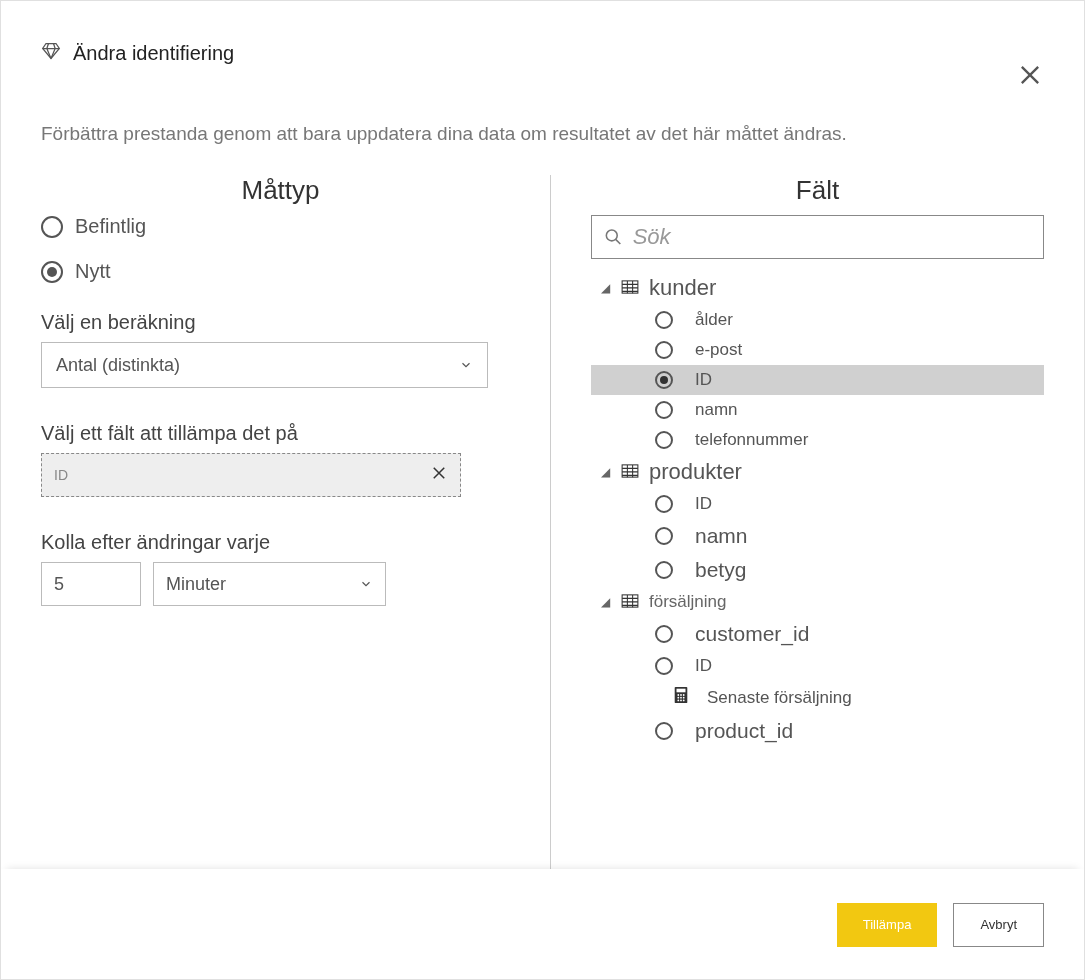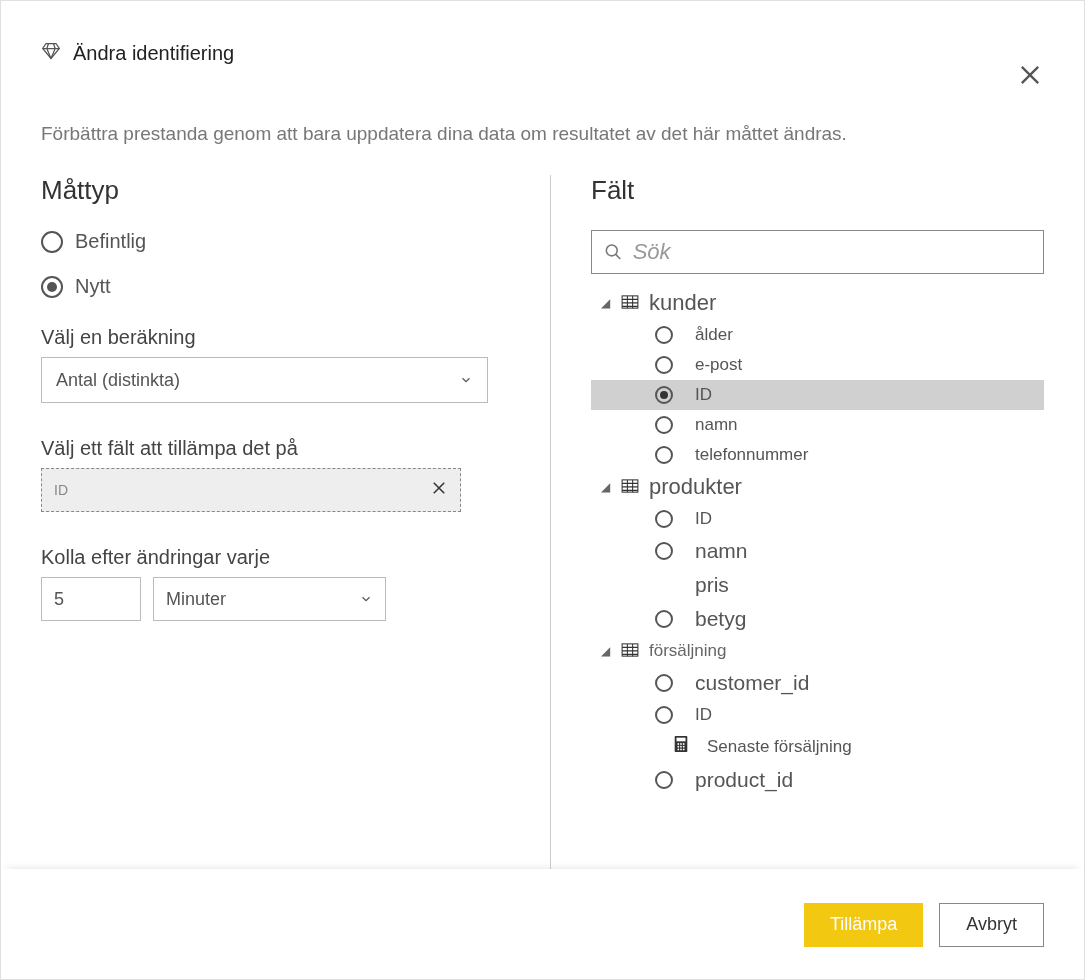--- a/index.html
+++ b/index.html
@@ -54,21 +54,22 @@
     overflow: hidden;
   }
   .left-pane {
     width: 510px;
     padding-right: 30px;
     border-right: 1px solid #ccc;
   }
   .section-title {
     font-size: 26px;
     color: #333;
-    margin-bottom: 24px;
+    margin-bottom: 9px;
+    text-align: center;
   }
   .radio-group { margin-bottom: 28px; }
   .radio-opt {
     display: flex;
     align-items: center;
     gap: 12px;
     margin-bottom: 22px;
     cursor: pointer;
   }
   .radio-circle {
@@ -218,21 +219,21 @@
     align-items: center;
     justify-content: flex-end;
     padding: 0 40px;
     gap: 16px;
     border-top: 1px solid transparent;
     box-shadow: 0 -6px 8px -6px rgba(0,0,0,0.12);
   }
   .btn {
     height: 44px;
     padding: 0 26px;
-    font-size: 18px;
+    font-size: 13px;
     cursor: pointer;
     display:flex;align-items:center;justify-content:center;
   }
   .btn-primary {
     background: #f2c811;
     color: #fff;
     border: none;
   }
   .btn-secondary {
     background: #fff;
@@ -365,23 +366,20 @@
             </span>
             <span class="table-name">produkter</span>
           </div>
           <div class="field-row">
             <span class="field-radio"></span>
             <span class="field-text">ID</span>
           </div>
           <div class="field-row">
             <span class="field-radio"></span>
             <span class="field-text big">namn</span>
-          </div>
-          <div class="field-row" style="padding-left:104px;">
-            <span class="field-text big">pris</span>
           </div>
           <div class="field-row">
             <span class="field-radio"></span>
             <span class="field-text big">betyg</span>
           </div>
 
           <div class="table-row">
             <span class="caret">◢</span>
             <span class="tbl-icon">
               <svg viewBox="0 0 20 16" fill="none" stroke="#333" stroke-width="1.2">

